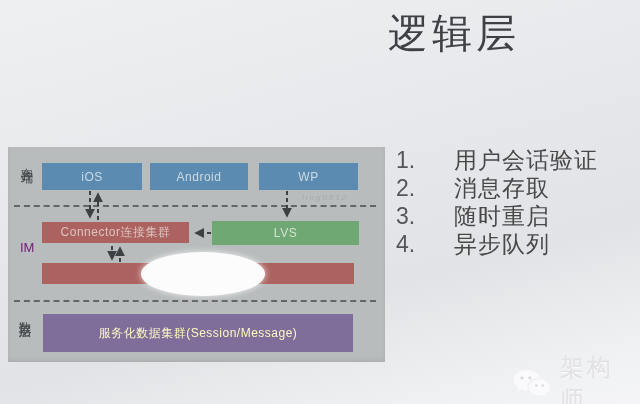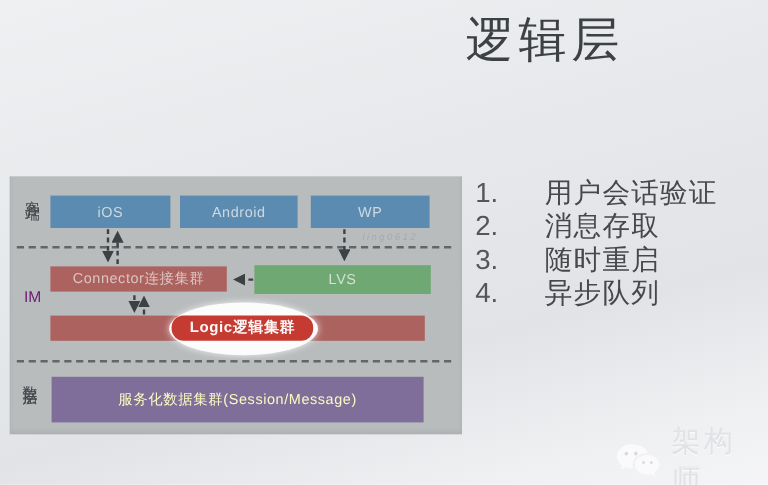--- a/index.html
+++ b/index.html
@@ -90,21 +90,20 @@
 
     <div class="node blue-box" style="left:34px;top:16px;width:100px;height:27px;">iOS</div>
     <div class="node blue-box" style="left:251px;top:16px;width:99px;height:27px;">WP</div>
     <div class="node blue-box" style="left:142px;top:16px;width:98px;height:27px;">Android</div>
 
     <div class="node brick-box" style="left:34px;top:75px;width:147px;height:21px;">Connector连接集群</div>
     <div class="node green-box" style="left:204px;top:74px;width:147px;height:24px;">LVS</div>
 
     <div class="node brick-box" style="left:34px;top:116px;width:312px;height:21px;"></div>
     <div class="spotlight"></div>
-    <div class="logic-pill">Logic逻辑集群</div>
 
     <div class="node purple-box" style="left:35px;top:167px;width:310px;height:38px;">服务化数据集群(Session/Message)</div>
 
     <svg class="arrow-layer" width="377" height="215" viewBox="0 0 377 215">
       <defs>
         <marker id="ah" markerWidth="5" markerHeight="5" refX="3.6" refY="2.5" orient="auto">
           <path d="M0,0 L5,2.5 L0,5 z" fill="#3c4144"></path>
         </marker>
       </defs>
       <line x1="82" y1="44" x2="82" y2="69" stroke="#3c4144" stroke-width="2" stroke-dasharray="4 3" marker-end="url(#ah)"></line>

